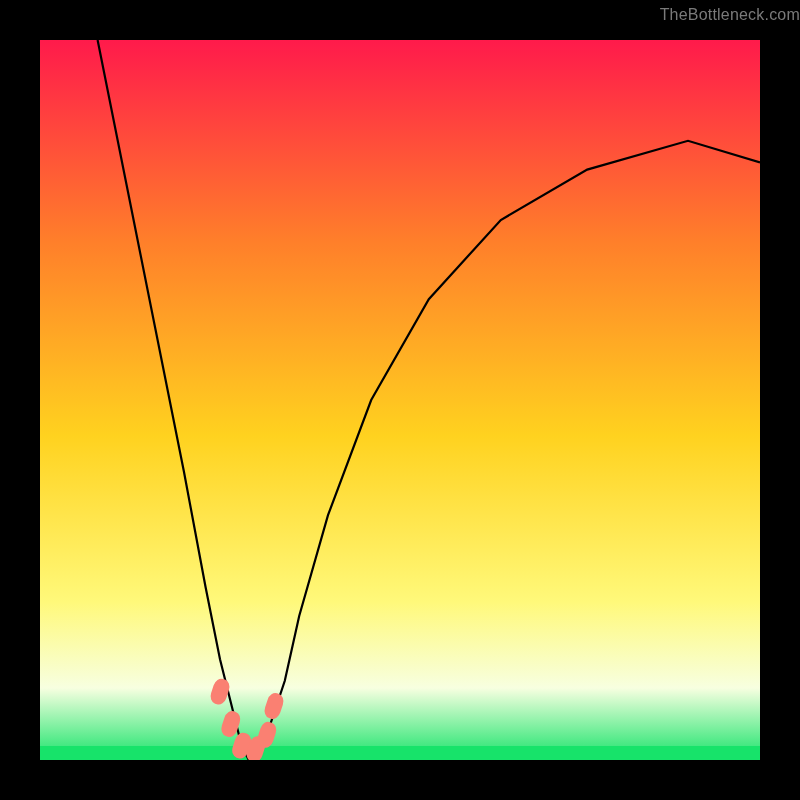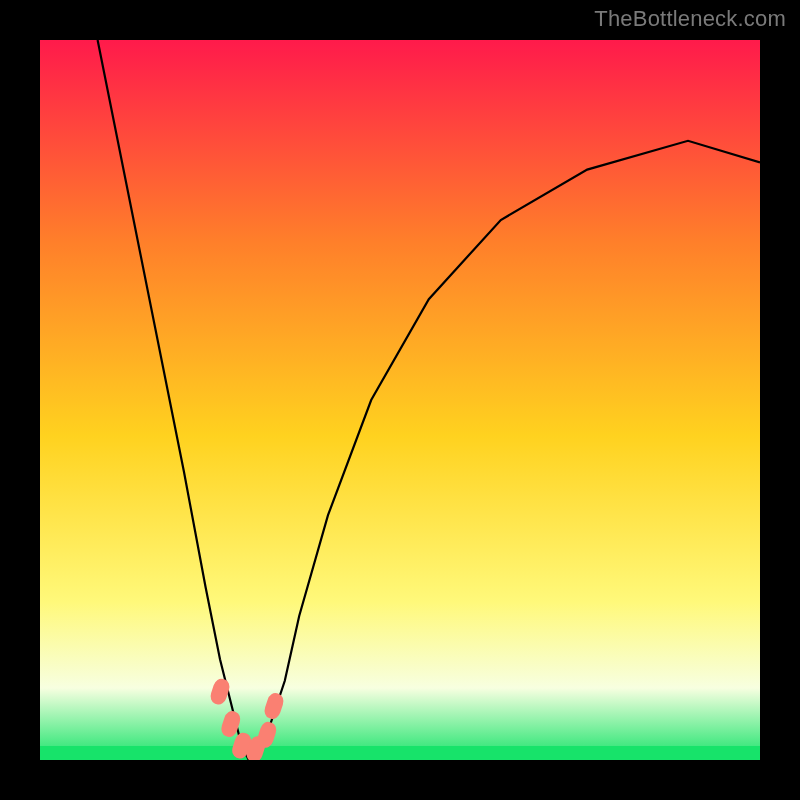--- a/index.html
+++ b/index.html
@@ -20,23 +20,23 @@
   .plot-area {
     position: absolute;
     left: 40px;
     top: 40px;
     width: 720px;
     height: 720px;
   }
   .watermark {
     position: absolute;
     top: 6px;
-    right: 14px;
+    right: 0;
     color: #7a7a7a;
-    font-size: 22px;
+    font-size: 16px;
     font-weight: 500;
     letter-spacing: 0.2px;
     font-family: Arial, sans-serif;
   }
   svg { display: block; }
 </style>
 </head>
 <body>
 
 <div class="frame">

